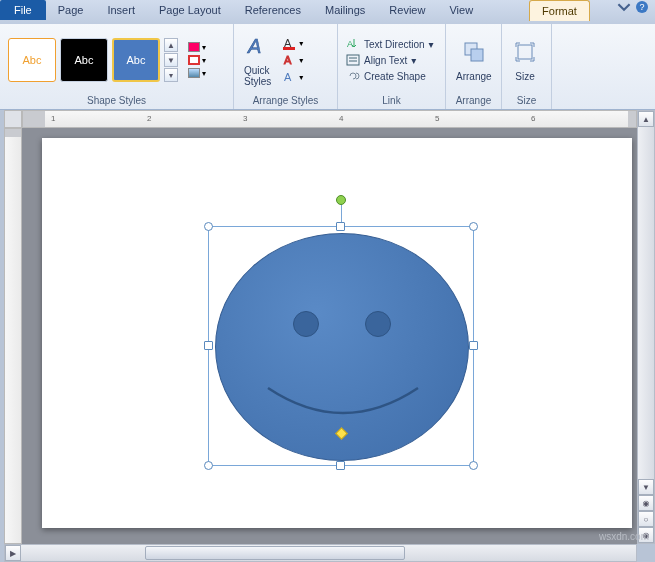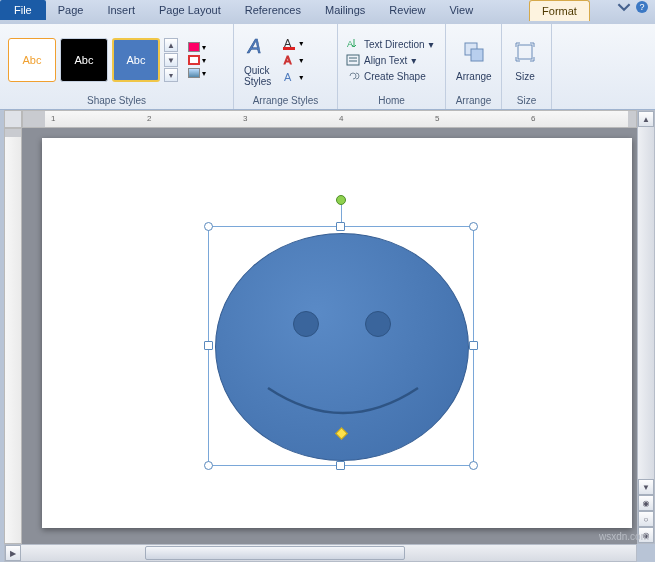--- a/index.html
+++ b/index.html
@@ -200,21 +200,21 @@
         <div class="text-row">
           <span class="ticon">
               <svg viewBox="0 0 14 14">
                 <path d="M4 7a3 3 0 013-3h0a3 3 0 010 6h0m3-6a3 3 0 010 6" stroke="#789" fill="none"></path>
               </svg>
             </span>
           <span>Create Shape</span>
         </div>
       </div>
     </div>
-    <div class="group-label">Home</div>
+    <div class="group-label">Link</div>
   </div>
 
   <div class="group" style="width:56px;">
     <div class="group-body">
       <div class="bigbtn">
         <span><svg width="26" height="26" viewBox="0 0 26 26">
               <rect x="4" y="4" width="12" height="12" fill="#d8e4f5" stroke="#6a8bb8"></rect>
               <rect x="10" y="10" width="12" height="12" fill="#b8cfee" stroke="#6a8bb8"></rect>
             </svg></span>
         <span class="lbl">Arrange</span>

